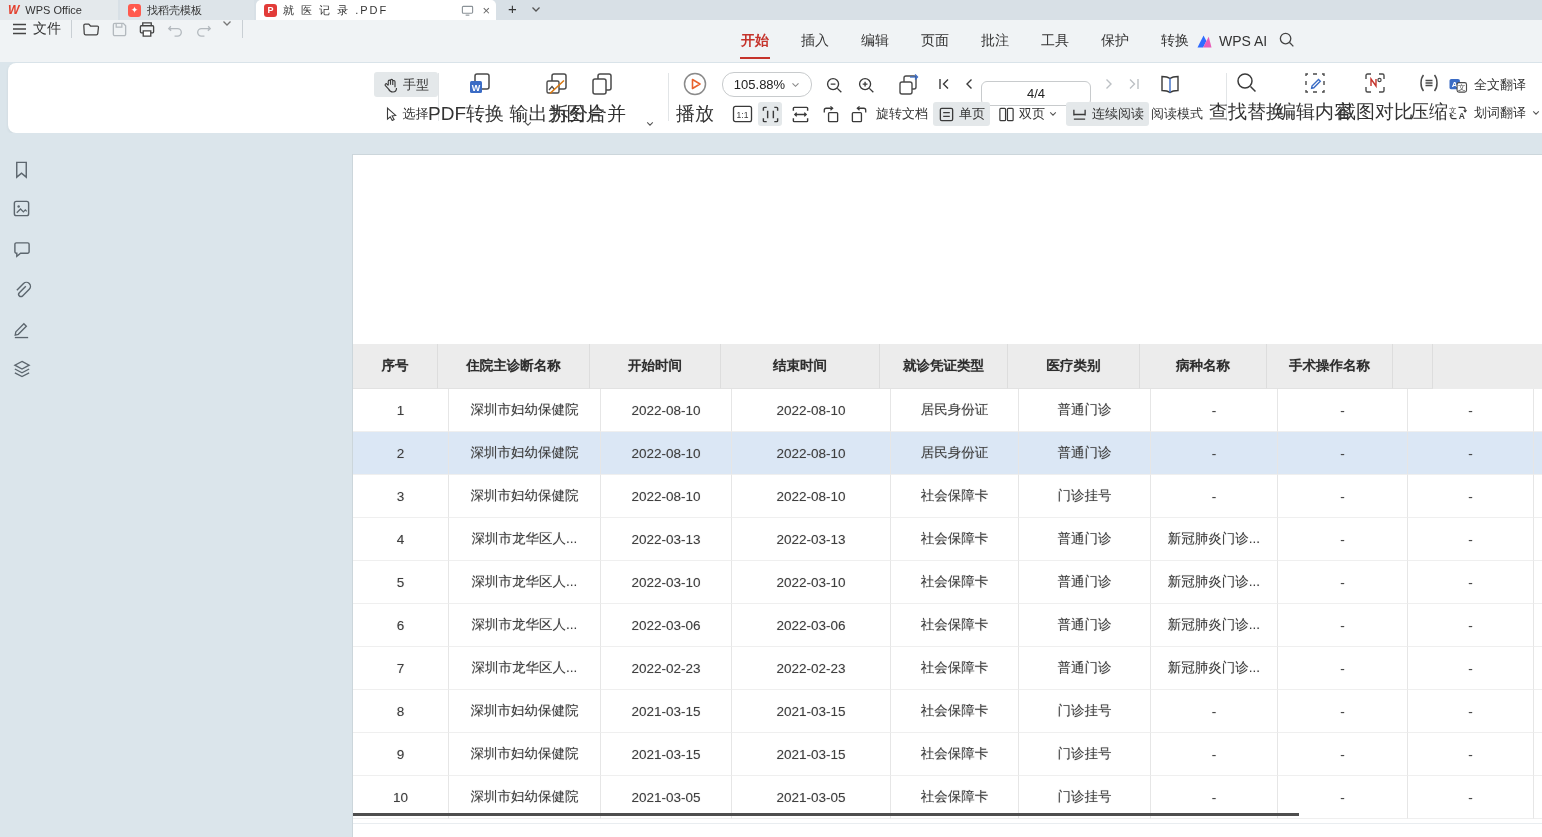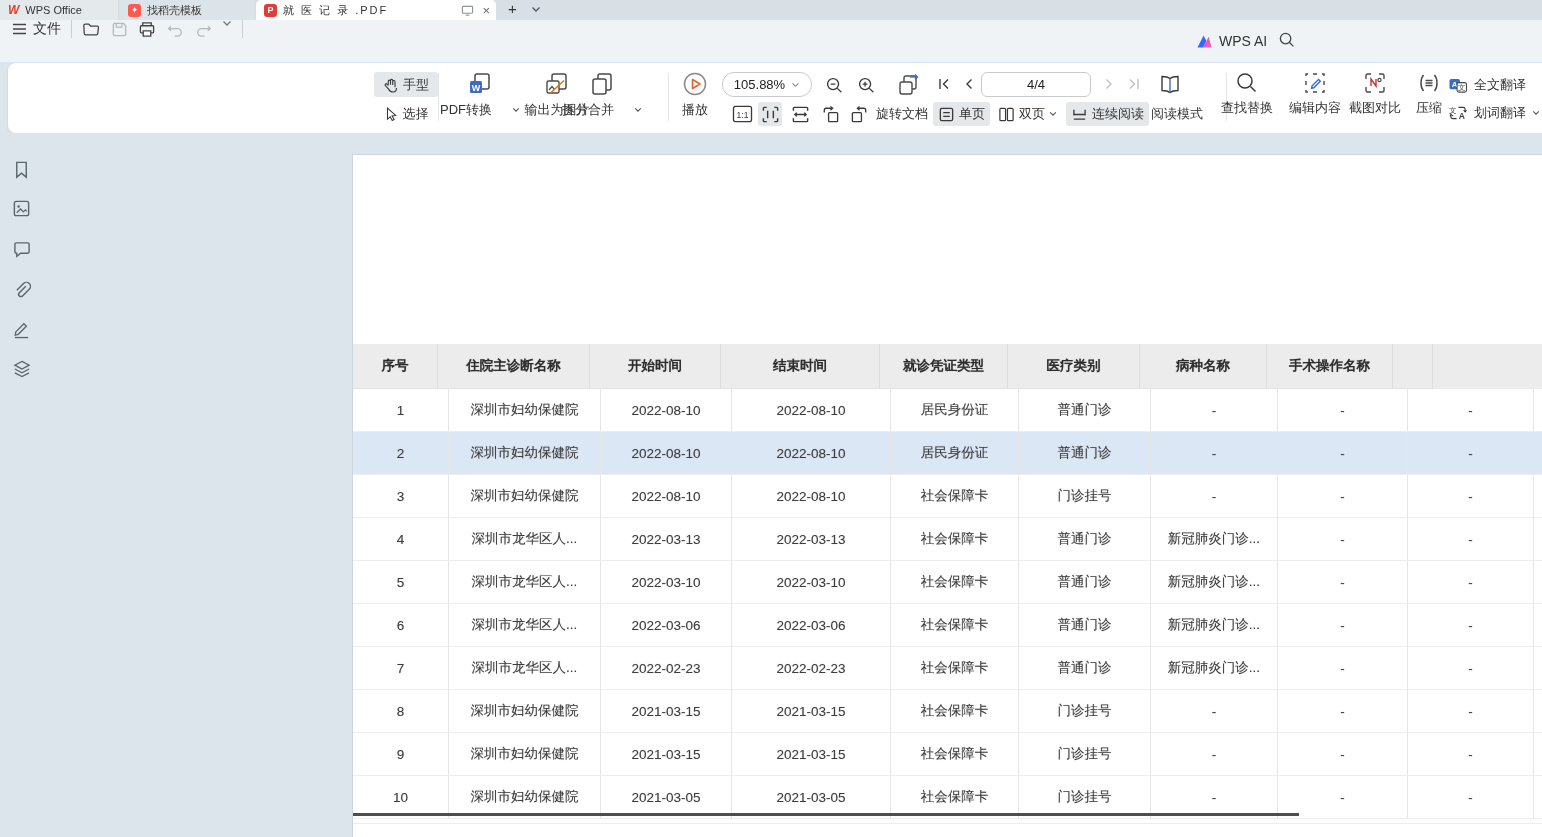--- a/index.html
+++ b/index.html
@@ -35,24 +35,24 @@
   .wpsai { display:flex; align-items:center; gap:6px; font-size:14px; color:#333; }
   .mb-search { margin-left:6px; }
 
   
   #toolbar { position:absolute; left:8px; top:63px; width:1536px; height:70px; background:#fff;
              border-radius:8px 0 0 8px; box-shadow:0 1px 3px rgba(40,60,70,.08); }
   .tb { position:absolute; display:flex; align-items:center; justify-content:center; color:#333; font-size:13px; }
   .toggle { border-radius:3px; gap:5px; padding:0 6px; height:25px; }
   .toggle.on { background:#e4e8ea; }
   .big { flex-direction:column; justify-content:flex-start; gap:4px; }
-  .big .lbl { display:flex; align-items:center; gap:20px; font-size:13px; color:#333; white-space:nowrap; }
+  .big .lbl { display:flex; align-items:flex-end; gap:20px; font-size:19px; color:#333; white-space:nowrap; }
   .tb-div { position:absolute; width:1px; top:10px; height:48px; background:#e2e5e7; }
   .pillbox { border:1px solid #c8cbcd; border-radius:12px; font-size:13px; color:#222; gap:6px; }
-  .pagebox { border:1px solid #c8cbcd; border-radius:6px; font-size:13px; color:#222; }
+  .pagebox { border:1px solid #c8cbcd; border-radius:6px; font-size:13px; color:#222;margin-top:9px; }
   .icbtn { border-radius:3px; }
   .icbtn.on { background:#e4e8ea; }
   .viewbtn { border-radius:3px; gap:4px; font-size:13px; white-space:nowrap; height:24px; padding:0 5px; }
   .viewbtn.on { background:#e4e8ea; }
   .rstack { gap:6px; font-size:13px; white-space:nowrap; }
 
   
   #docarea { position:absolute; left:0; top:133px; width:1542px; height:704px; background:#dbe5eb; }
   #side-icons { position:absolute; left:12px; top:27px; width:22px; }
   #side-icons .sic { position:absolute; left:0; width:20px; height:20px; }
@@ -137,20 +137,31 @@
       <svg width="17" height="15" viewBox="0 0 18 16" style="transform:scaleX(-1)">
           <path d="M4 4.5 1.8 7l2.6 2.2" fill="none" stroke="#b3b9be" stroke-width="1.4"></path>
           <path d="M2.2 7h9a4 4 0 0 1 0 8H8" fill="none" stroke="#b3b9be" stroke-width="1.4"></path>
         </svg>
     </span>
     <svg width="10" height="7" viewBox="0 0 10 7">
         <polyline points="1.5,1.5 5,5 8.5,1.5" fill="none" stroke="#777" stroke-width="1.3"></polyline>
       </svg>
     <div class="vdiv"></div>
   </div>
+  <div id="menu-items">
+
+  <span class="menu-item active">开始</span>
+      <span class="menu-item">插入</span>
+      <span class="menu-item">编辑</span>
+      <span class="menu-item">页面</span>
+      <span class="menu-item">批注</span>
+      <span class="menu-item">工具</span>
+      <span class="menu-item">保护</span>
+      <span class="menu-item">转换</span>
+    </div>
   <div class="abs wpsai" style="left:1196px; top:0; height:42px;">
     <svg width="17" height="15" viewBox="0 0 18 16">
       <polygon points="1.5,14.5 8,1.5 11,7.5 7.5,14.5" fill="#2f6bff"></polygon>
       <polygon points="7.5,14.5 11,7.5 13.5,3 16.5,14.5" fill="#e85db8"></polygon>
     </svg>
     <span>WPS AI</span>
   </div>
   <div class="abs mb-search" style="left:1272px; top:11px;">
     <svg width="18" height="18" viewBox="0 0 19 19">
         <circle cx="8" cy="8" r="5.5" fill="none" stroke="#444" stroke-width="1.4"></circle>

